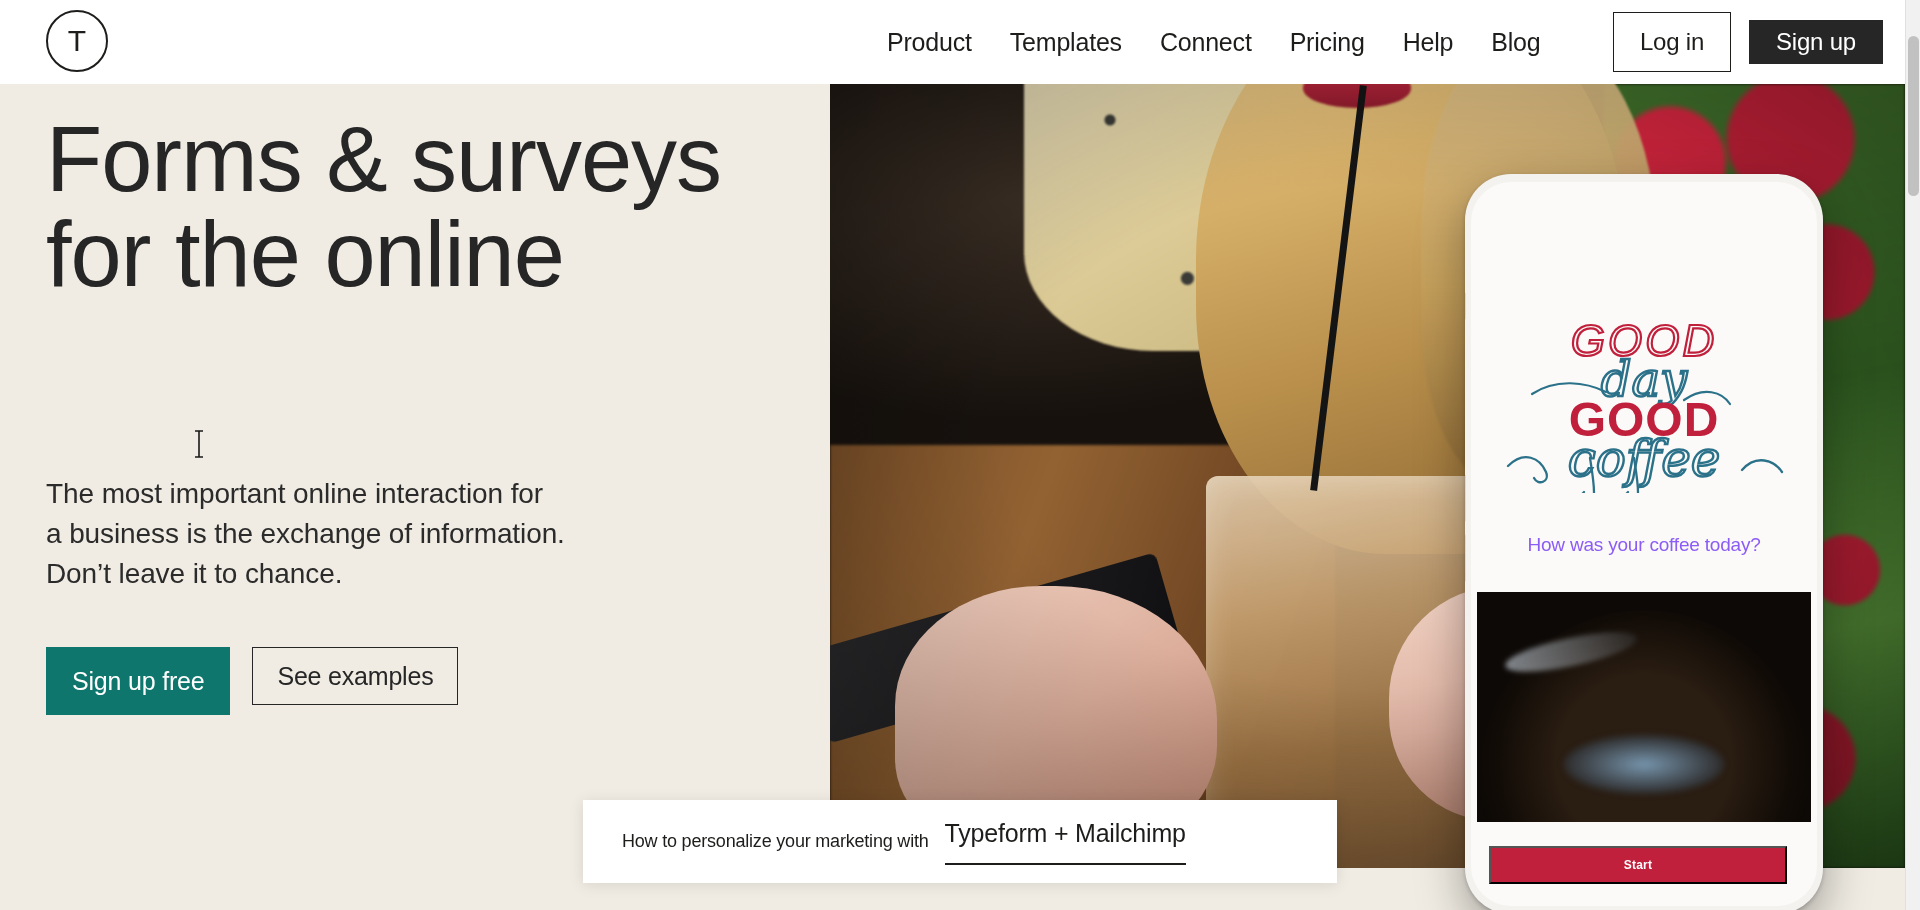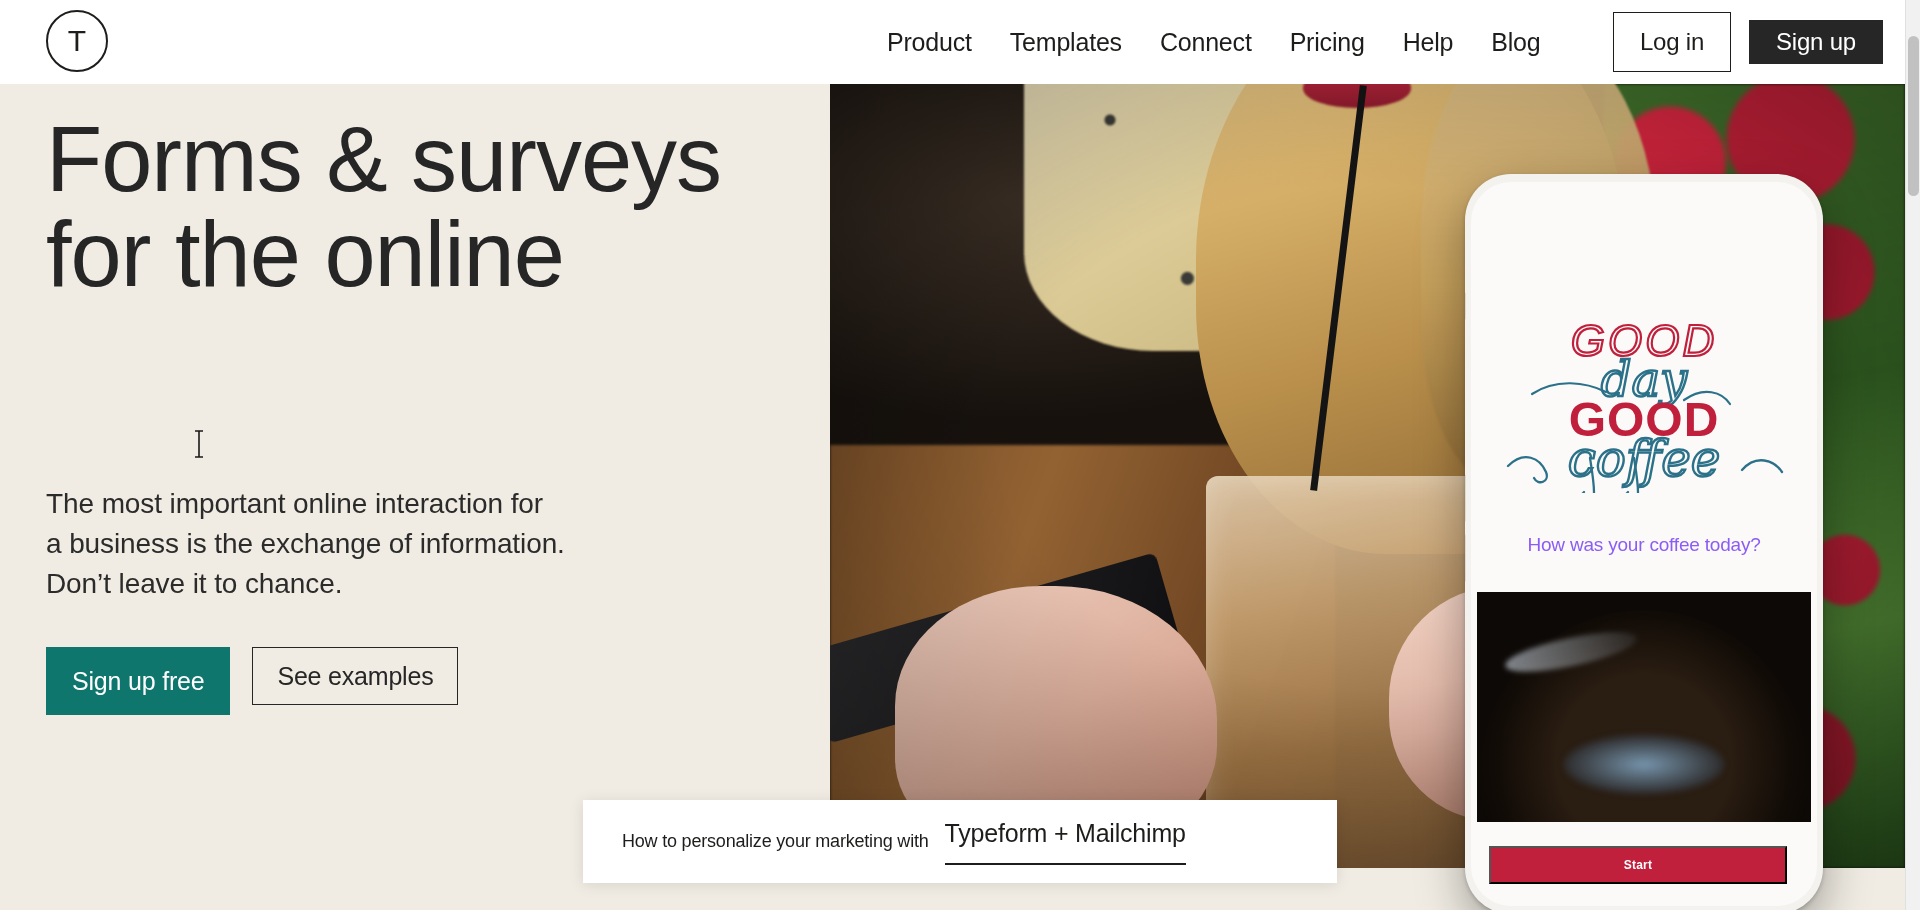--- a/index.html
+++ b/index.html
@@ -164,21 +164,21 @@
 
   
   .headline {
     position:absolute; left:46px; top:28px; width:740px;
     font-size:92px; font-weight:300; line-height:1.03;
     color:#262627; letter-spacing:-1px;
   }
   .subhead {
     position:absolute; left:46px; top:390px; width:520px;
     font-size:28px; font-weight:400; line-height:1.42;
-    color:#2b2b2b; letter-spacing:-0.1px;margin-top:10px;
+    color:#2b2b2b; letter-spacing:-0.1px;
   }
   .cta-row { position:absolute; left:46px; top:563px; display:flex; gap:22px; }
   .btn-primary {
     height:68px; padding:0 26px; background:#0f766e; color:#fff;
     font-size:25px; font-family:"Liberation Sans", sans-serif; border:none;
     display:flex; align-items:center; justify-content:center; cursor:pointer;
     letter-spacing:-0.2px;
   }
   .btn-secondary {
     height:58px; padding:12px 24px; background:transparent; color:#262627;

